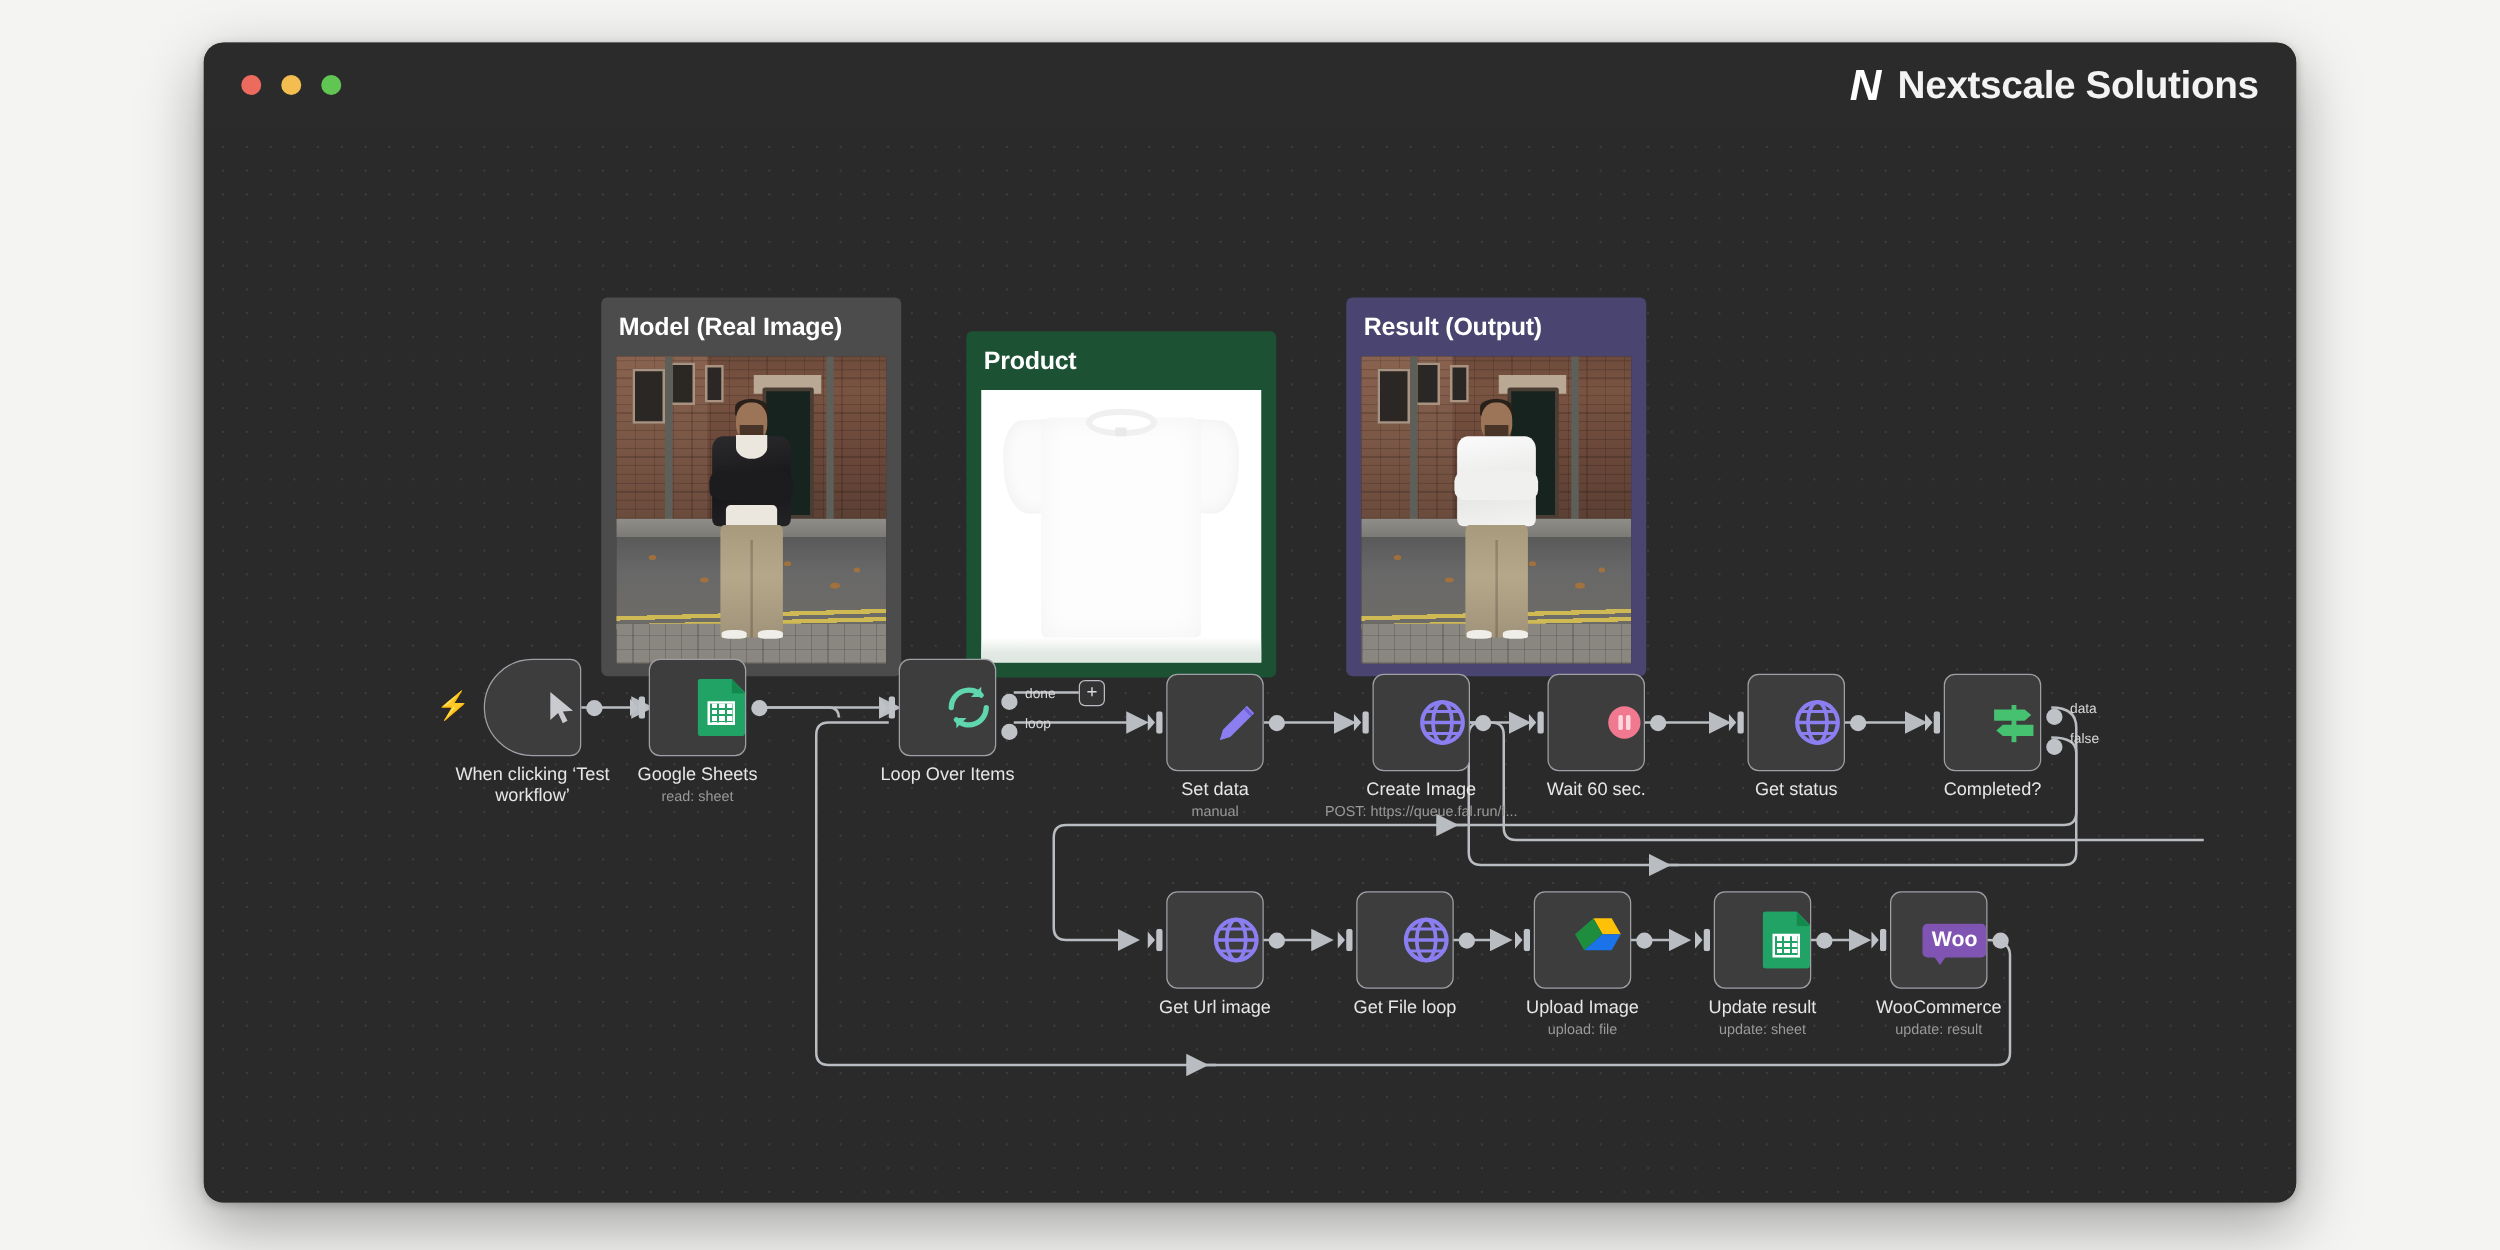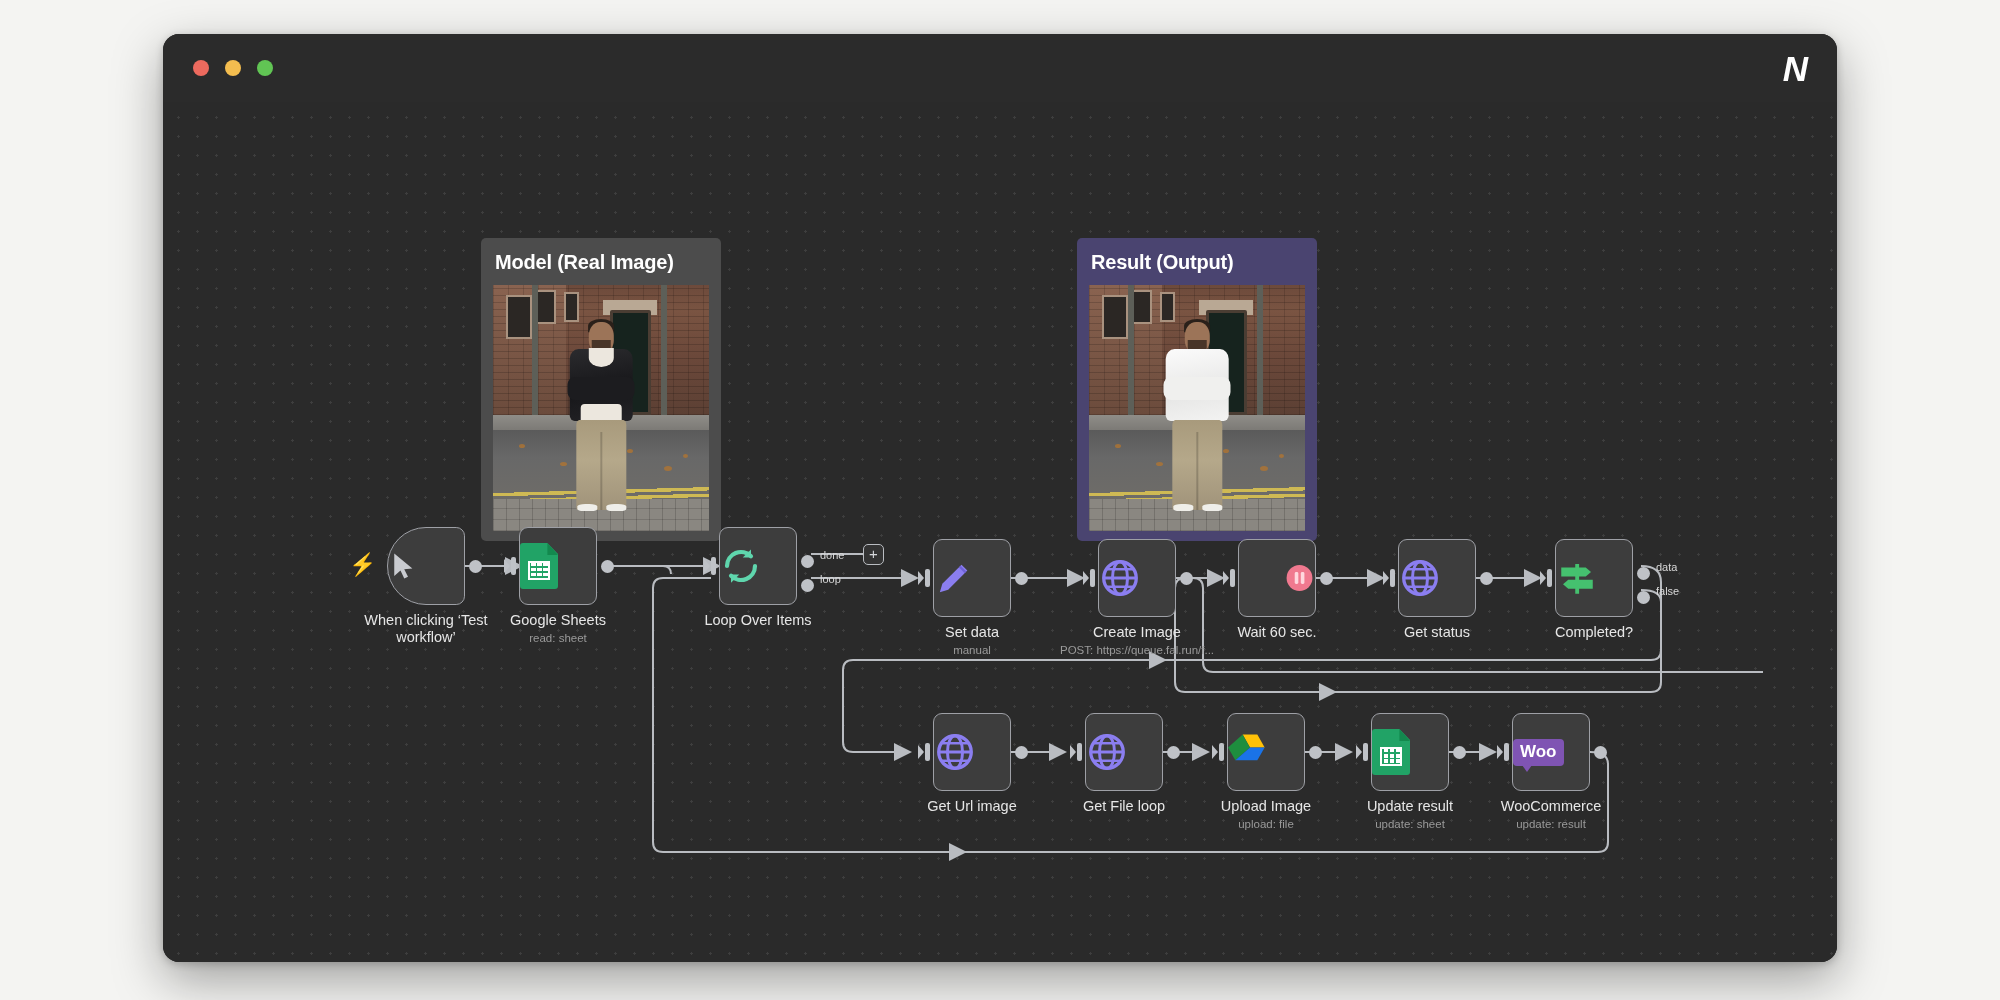--- a/index.html
+++ b/index.html
@@ -165,21 +165,21 @@
   .ts-tag { position:absolute; left:50%; transform:translateX(-50%); top:10%;
     width:5%; height:4%; background:#e9e9e9; border-radius:1px; }
 
   
   .node {
     position: absolute;
     width: 78px; height: 78px;
     background: #3d3d3d;
     border: 1.6px solid #9ea0a6;
     border-radius: 9px;
-    display: flex; align-items: center; justify-content: flex-start;
+    display: flex; align-items: center; justify-content: flex-end;
   }
   .node.trigger {
     width: 78px; height: 78px;
     border-radius: 40px 9px 9px 40px;
   }
   .node-label {
     position: absolute;
     left: 50%; transform: translateX(-50%);
     top: 84px;
     width: 190px;
@@ -258,20 +258,21 @@
   <div class="window">
 
     <div class="titlebar">
       <div class="traffic">
         <span class="dot red"></span>
         <span class="dot yellow"></span>
         <span class="dot green"></span>
       </div>
       <div class="brand">
         <span class="brand-mark">N</span>
+        <span class="brand-title">Nextscale Solutions</span>
       </div>
     </div>
 
     <div class="canvas">
 
       <svg class="edges" viewBox="0 0 1674 860" preserveAspectRatio="none">
         <defs>
           <marker id="arrR" markerWidth="9" markerHeight="9" refX="7" refY="4.5" orient="auto">
             <path d="M0,0 L9,4.5 L0,9 Z" fill="#b9bcc1"></path>
           </marker>
@@ -353,20 +354,35 @@
                 <div class="legs">
                     <span class="shoe l"></span>
                     <span class="shoe r"></span>
                   </div>
               </div>
             </div>
           </div>
         </div>
       </div>
 
+      <div class="note green" style="left:610px; top:163px; width:248px; height:277px;">
+        <div class="note-head">Product</div>
+        <div class="note-body">
+          <div class="tshirt-canvas">
+            <div class="tshirt">
+              <div class="ts-sleeve l"></div>
+              <div class="ts-sleeve r"></div>
+              <div class="ts-body"></div>
+              <div class="ts-collar"></div>
+              <div class="ts-tag"></div>
+            </div>
+            <div class="tshirt-shadow"></div>
+          </div>
+        </div>
+      </div>
 
       <div class="note purple" style="left:914px; top:136px; width:240px; height:303px;">
         <div class="note-head">Result (Output)</div>
         <div class="note-body">
           <div class="photo">
             <div class="street">
               <div class="sky-wall"></div>
                 <div class="bldg-left"></div>
                 <div class="brick"></div>
               <div class="win w1"></div>

